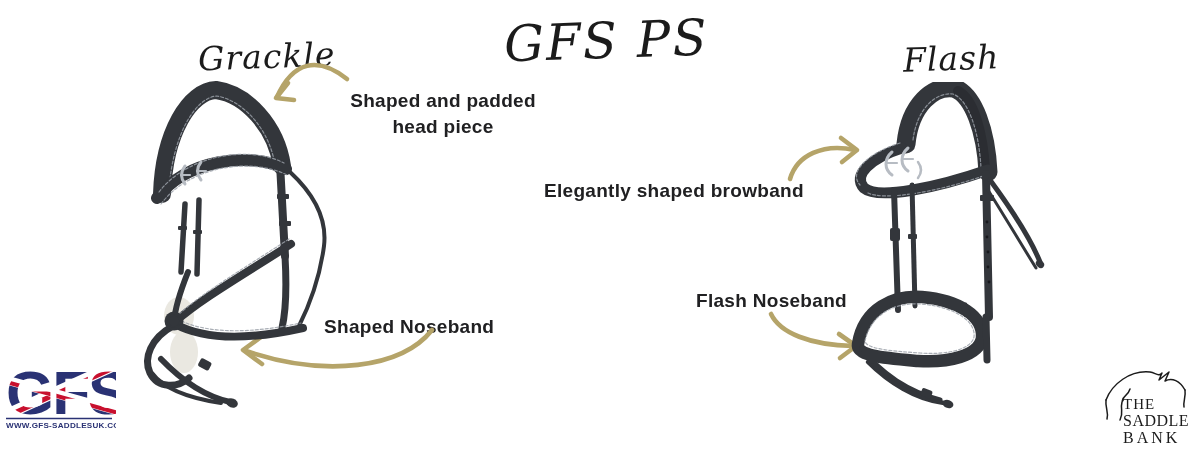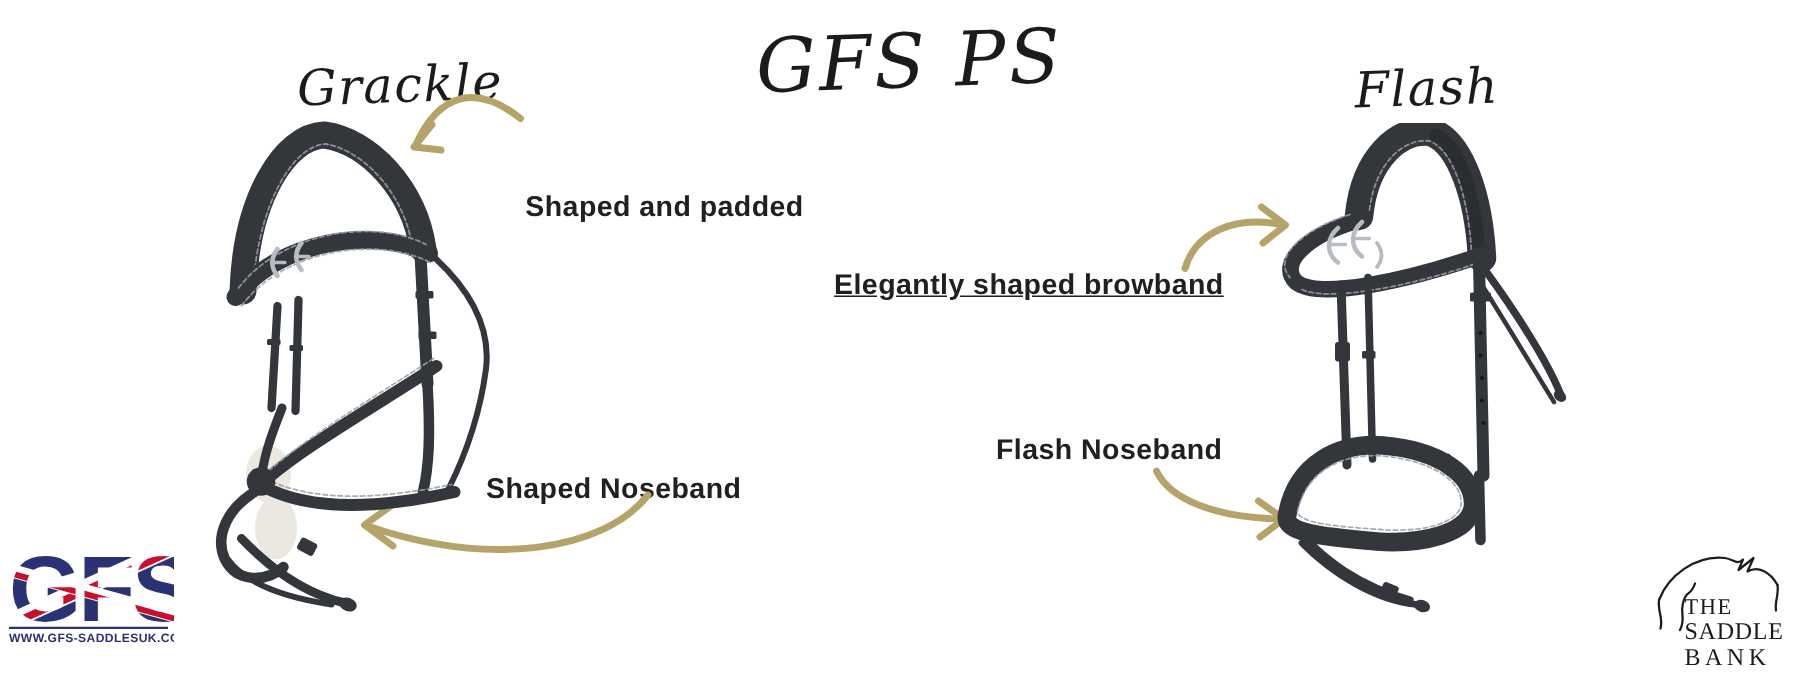--- a/index.html
+++ b/index.html
@@ -43,29 +43,30 @@
 <body>
 
 <div id="canvas">
 
   <div class="abs script title-script" style="left:504px;top:16px;">GFS PS</div>
 
   <div class="abs script product-script" style="left:198px;top:40px;">Grackle</div>
 
   <div class="abs script product-script" style="left:903px;top:42px;">Flash</div>
 
-  <div class="caption center" style="left:338px;top:88px;width:210px;margin-top:38px;">
+  <div class="caption center" style="left:338px;top:88px;width:210px;">
     <div>Shaped and padded</div>
+    <div>head piece</div>
   </div>
 
-  <div class="caption" style="left:556px;top:178px;text-decoration:underline;">Elegantly shaped browband</div>
+  <div class="caption" style="left:544px;top:178px;">Elegantly shaped browband</div>
 
   <div class="caption" style="left:324px;top:314px;">Shaped Noseband</div>
 
-  <div class="caption" style="left:664px;top:288px;">Flash Noseband</div>
+  <div class="caption" style="left:696px;top:288px;">Flash Noseband</div>
 
   <svg class="abs" style="left:0;top:0;" width="1200" height="450" viewBox="0 0 1200 450">
     <g>
       <path class="arrow" d="M347,79 C318,56 293,61 277,97"></path>
       <polyline class="arrow" points="288,83 276,98 294,100"></polyline>
     </g>
     <g>
       <path class="arrow" d="M790,179 C797,155 823,143 855,150"></path>
       <polyline class="arrow" points="841,138 857,150 842,162"></polyline>
     </g>

